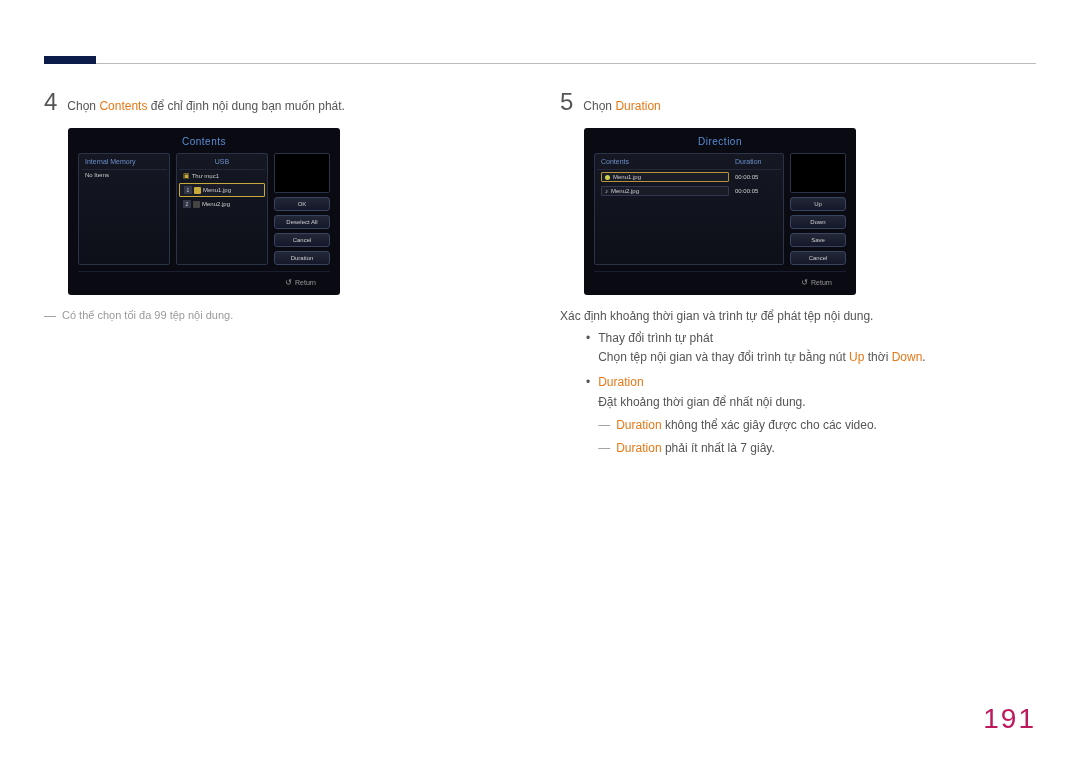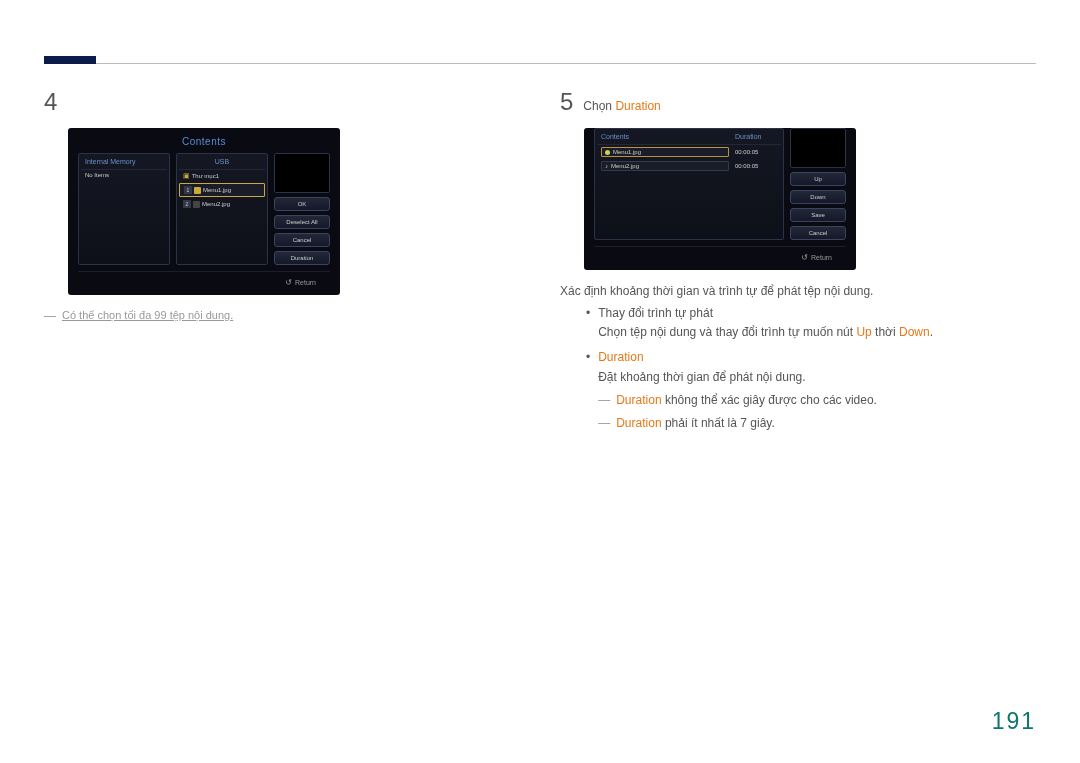--- a/index.html
+++ b/index.html
@@ -48,21 +48,21 @@
     font-size: 24px;
     color: #555;
     line-height: 1;
   }
   .step-text {
     font-size: 12px;
     color: #555;
     padding-top: 6px;
   }
   .orange { color: #e67817; }
-  .gray-note { color: #999; font-size: 11px; text-decoration: underline; }
+  .gray-note { color: #999; font-size: 11px; }
   .dash-line { display: flex; gap: 6px; padding-left: 0; margin-top: 8px; }
   .dash { color: #999; }
   .bullet-list { padding-left: 26px; }
   .bullet-item { display: flex; gap: 8px; margin-top: 6px; line-height: 1.6; }
   .bullet-dot { color: #555; }
   .sub-dash { display: flex; gap: 6px; padding-left: 26px; margin-top: 4px; }
   
   .panel {
     width: 272px;
     background: #0a0a12;
@@ -201,35 +201,38 @@
     align-items: center;
     gap: 3px;
   }
   .p2-cell-c.unsel { border-color: #333a50; }
   .spkr { font-size: 6px; color: #ccc; }
   .dot-y { width: 5px; height: 5px; background: #cfd24a; border-radius: 50%; }
   .page-num {
     position: absolute;
     bottom: 28px;
     right: 44px;
-    font-size: 23px;
-    color: #0f766e;
+    font-size: 28px;
+    color: #be185d;
     letter-spacing: 2px;
   }
 </style>
 </head>
 <body>
 
 <div class="top-bar"></div>
 
 <div class="columns">
 
   <div class="col">
     <div class="step-row">
       <div class="step-num">4</div>
+      <div class="step-text">
+        <span>Chọn </span><span class="orange">Contents</span><span> để chỉ định nội dung bạn muốn phát.</span>
+      </div>
     </div>
 
     <div class="panel">
       <div class="panel-title">Contents</div>
       <div class="panel-body">
         <div class="pcol-left">
           <div class="p-hdr">Internal Memory</div>
           <div class="p-item">No Items</div>
         </div>
         <div class="pcol-mid">
@@ -270,20 +273,21 @@
 
   <div class="col">
     <div class="step-row">
       <div class="step-num">5</div>
       <div class="step-text">
         <span>Chọn </span><span class="orange">Duration</span>
       </div>
     </div>
 
     <div class="panel">
+      <div class="panel-title">Direction</div>
       <div class="panel-body">
         <div class="p2-left">
           <div class="p2-hdr-row">
             <div class="p2-c">Contents</div>
             <div class="p2-d">Duration</div>
           </div>
           <div class="p2-row">
             <div class="p2-cell-c">
               <span class="dot-y"></span>
               <span>Menu1.jpg</span>
@@ -311,28 +315,28 @@
       </div>
     </div>
 
     <div class="step-text" style="padding-top:0">Xác định khoảng thời gian và trình tự để phát tệp nội dung.</div>
 
     <div class="bullet-list">
       <div class="bullet-item">
         <span class="bullet-dot">•</span>
         <div>
           <span>Thay đổi trình tự phát</span><br>
-          <span>Chọn tệp nội dung và thay đổi trình tự muốn nút </span><span class="orange">Up</span><span> thời </span><span class="orange">Down</span><span>.</span>
+          <span>Chọn tệp nội gian và thay đổi trình tự bằng nút </span><span class="orange">Up</span><span> thời </span><span class="orange">Down</span><span>.</span>
         </div>
       </div>
       <div class="bullet-item">
         <span class="bullet-dot">•</span>
         <div>
           <span class="orange">Duration</span><br>
-          <span>Đặt khoảng thời gian để phát nội dung.</span>
+          <span>Đặt khoảng thời gian để nhất nội dung.</span>
           <div class="sub-dash" style="padding-left:0">
             <span class="dash">―</span>
             <span><span class="orange">Duration</span><span> không thể xác giây được cho các video.</span></span>
           </div>
           <div class="sub-dash" style="padding-left:0">
             <span class="dash">―</span>
             <span><span class="orange">Duration</span><span> phải ít nhất là 7 giây.</span></span>
           </div>
         </div>
       </div>

